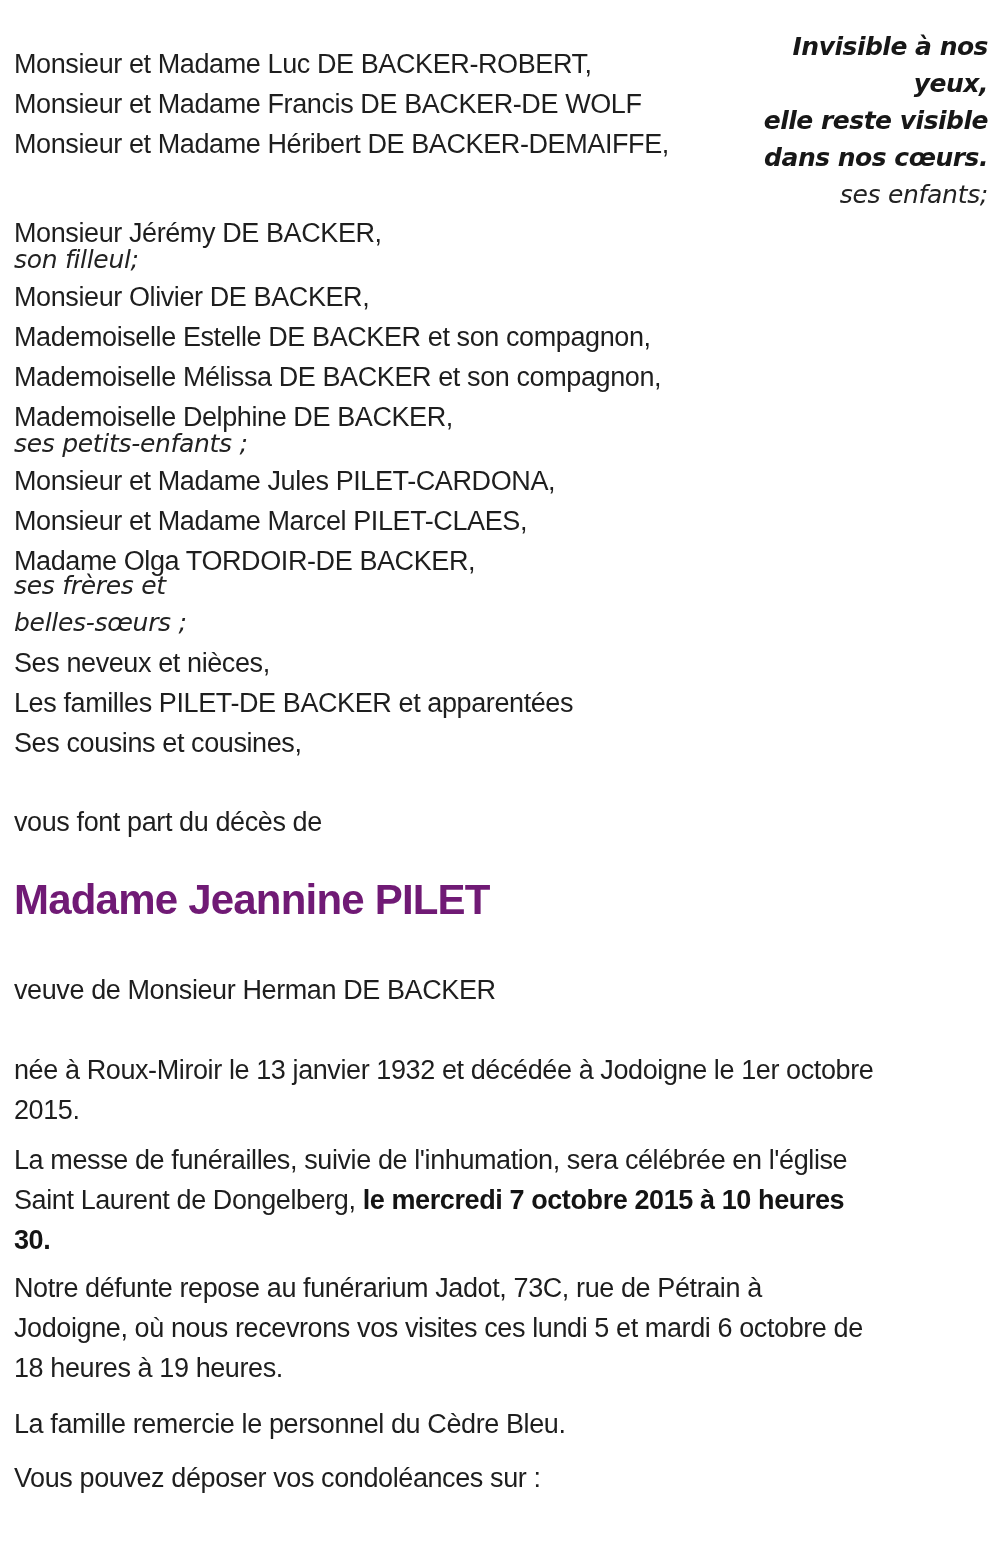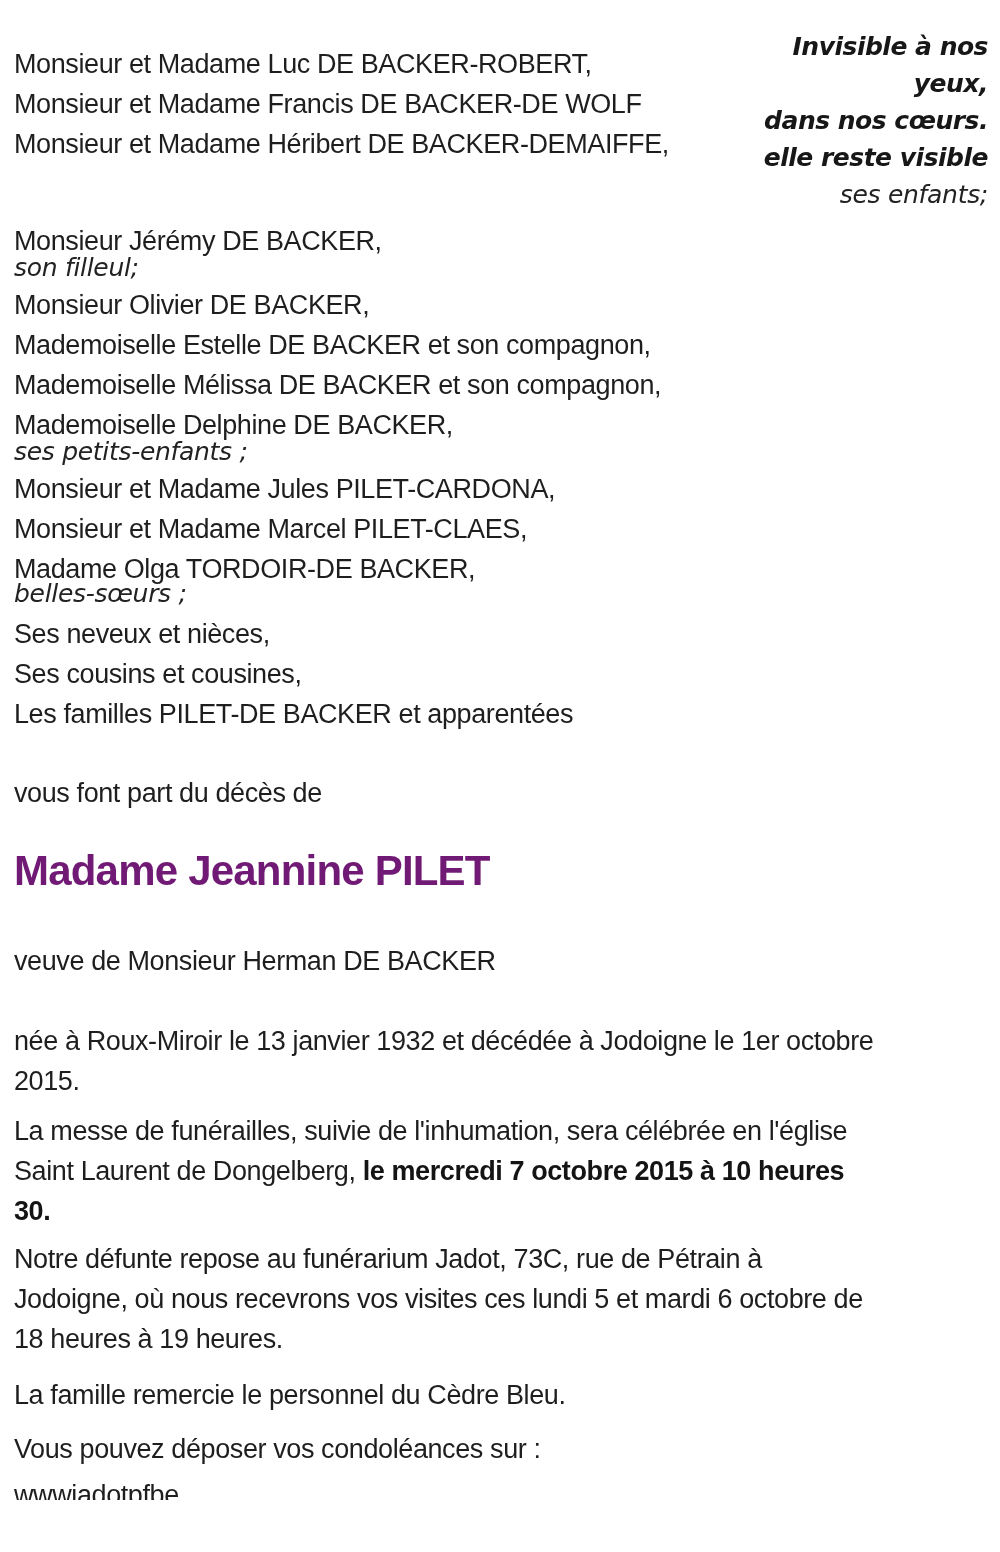--- a/index.html
+++ b/index.html
@@ -39,21 +39,21 @@
     font-size: 25px;
     line-height: 34px;
     letter-spacing: -0.3px;
     color: #222222;
   }
   .quote-block .label-line { line-height: 37px; }
   .label-godson { margin-top: -10px; }
   .label-grandchildren { margin-top: -10px; }
   .label-siblings { margin-top: -14px; }
   .label-siblings .label-sub { line-height: 37px; }
-  .block-jeremy { margin-top: 8px; }
+  .block-jeremy { }
   .block-relatives { margin-top: 2px; }
   .intro-line { margin-top: 39px; line-height: 40px; }
   .deceased-heading {
     margin: 33px 0 0 0;
     font-size: 42px;
     font-weight: bold;
     line-height: 50px;
     letter-spacing: -0.8px;
     color: #701a75;
   }
@@ -74,22 +74,22 @@
 
   <div class="top-section">
     <div class="left-names">
       <div class="name-line">Monsieur et Madame Luc DE BACKER-ROBERT,</div>
       <div class="name-line">Monsieur et Madame Francis DE BACKER-DE WOLF</div>
       <div class="name-line">Monsieur et Madame Héribert DE BACKER-DEMAIFFE,</div>
     </div>
     <div class="quote-block">
       <div class="quote-line">Invisible à nos</div>
       <div class="quote-line">yeux,</div>
+      <div class="quote-line">elle reste visible</div>
       <div class="quote-line">dans nos cœurs.</div>
-      <div class="quote-line">elle reste visible</div>
       <div class="label-line">ses enfants;</div>
     </div>
   </div>
 
   <div class="name-line block-jeremy">Monsieur Jérémy DE BACKER,</div>
   <div class="label-line label-godson">son filleul;</div>
 
   <div>
     <div class="name-line">Monsieur Olivier DE BACKER,</div>
     <div class="name-line">Mademoiselle Estelle DE BACKER et son compagnon,</div>
@@ -97,27 +97,28 @@
     <div class="name-line">Mademoiselle Delphine DE BACKER,</div>
   </div>
   <div class="label-line label-grandchildren">ses petits-enfants ;</div>
 
   <div>
     <div class="name-line">Monsieur et Madame Jules PILET-CARDONA,</div>
     <div class="name-line">Monsieur et Madame Marcel PILET-CLAES,</div>
     <div class="name-line">Madame Olga TORDOIR-DE BACKER,</div>
   </div>
   <div class="label-line label-siblings">
+    <div class="label-sub">ses frères et</div>
     <div class="label-sub">belles-sœurs ;</div>
   </div>
 
   <div class="block-relatives">
     <div class="name-line">Ses neveux et nièces,</div>
+    <div class="name-line">Les familles PILET-DE BACKER et apparentées</div>
     <div class="name-line">Ses cousins et cousines,</div>
-    <div class="name-line">Les familles PILET-DE BACKER et apparentées</div>
   </div>
 
   <div class="intro-line">vous font part du décès de</div>
 
   <h1 class="deceased-heading">Madame Jeannine PILET</h1>
 
   <div class="widow-line">veuve de Monsieur Herman DE BACKER</div>
 
   <div class="birth-death">
     <div class="body-line">née à Roux-Miroir le 13 janvier 1932 et décédée à Jodoigne le 1er octobre</div>

